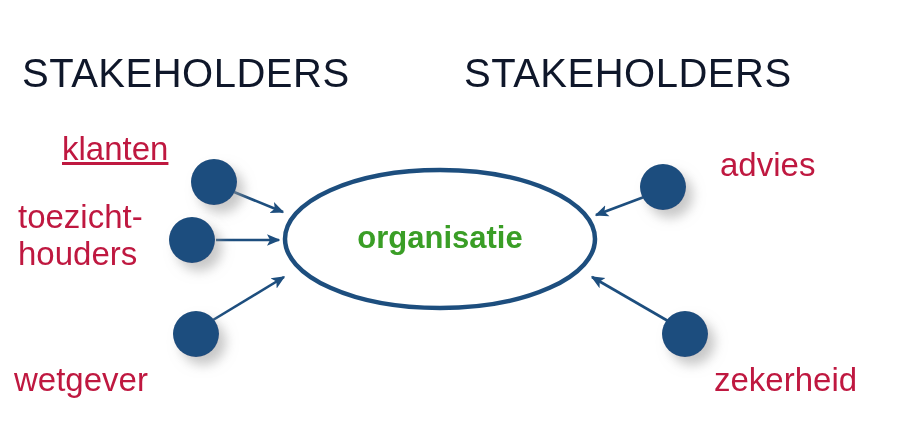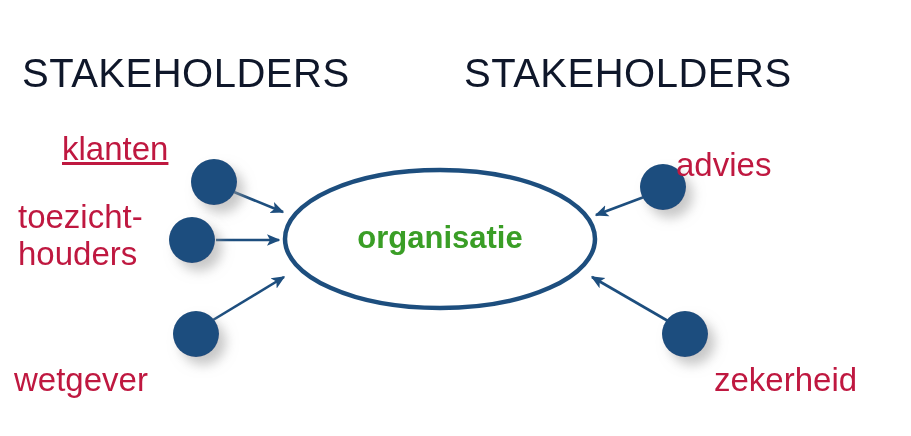--- a/index.html
+++ b/index.html
@@ -37,21 +37,21 @@
     color: #bf1840;
     font-family: "Liberation Sans", sans-serif;
     font-size: 33px;
     font-weight: 400;
     line-height: 1.13;
     white-space: nowrap;
   }
   #label-klanten   { left: 62px;  top: 130px; text-decoration: underline; }
   #label-toezicht  { left: 18px;  top: 198px; text-align: left; }
   #label-wetgever  { left: 14px;  top: 361px; }
-  #label-advies    { left: 676px; top: 146px; }
+  #label-advies    { left: 720px; top: 146px; }
   #label-zekerheid { left: 714px; top: 361px; }
 
   
   #diagram-svg {
     position: absolute;
     left: 0;
     top: 0;
     width: 911px;
     height: 436px;
   }

